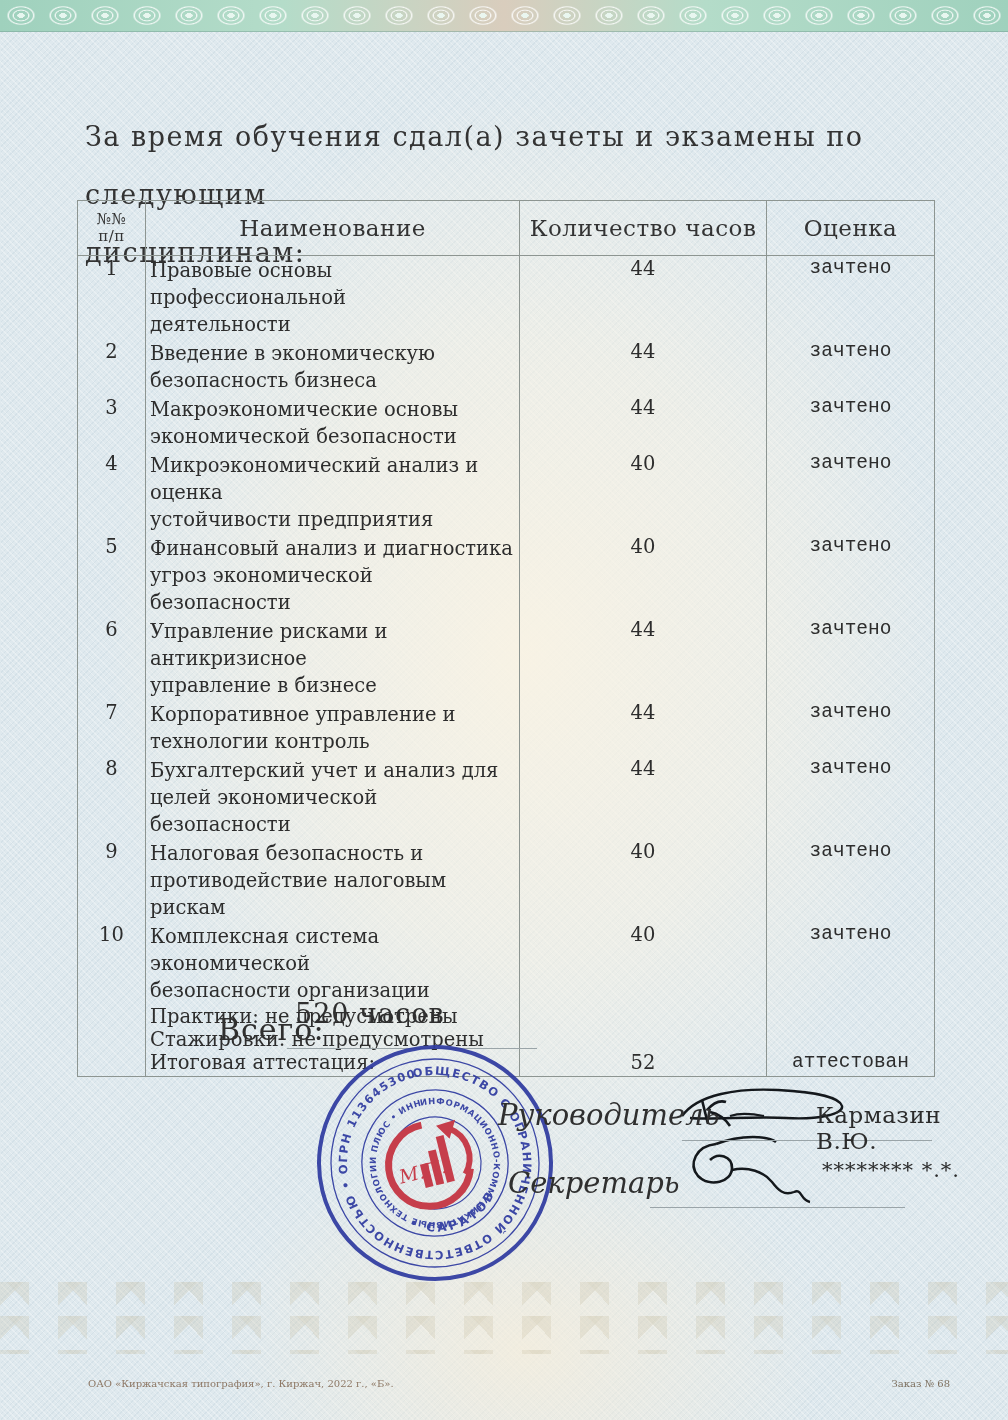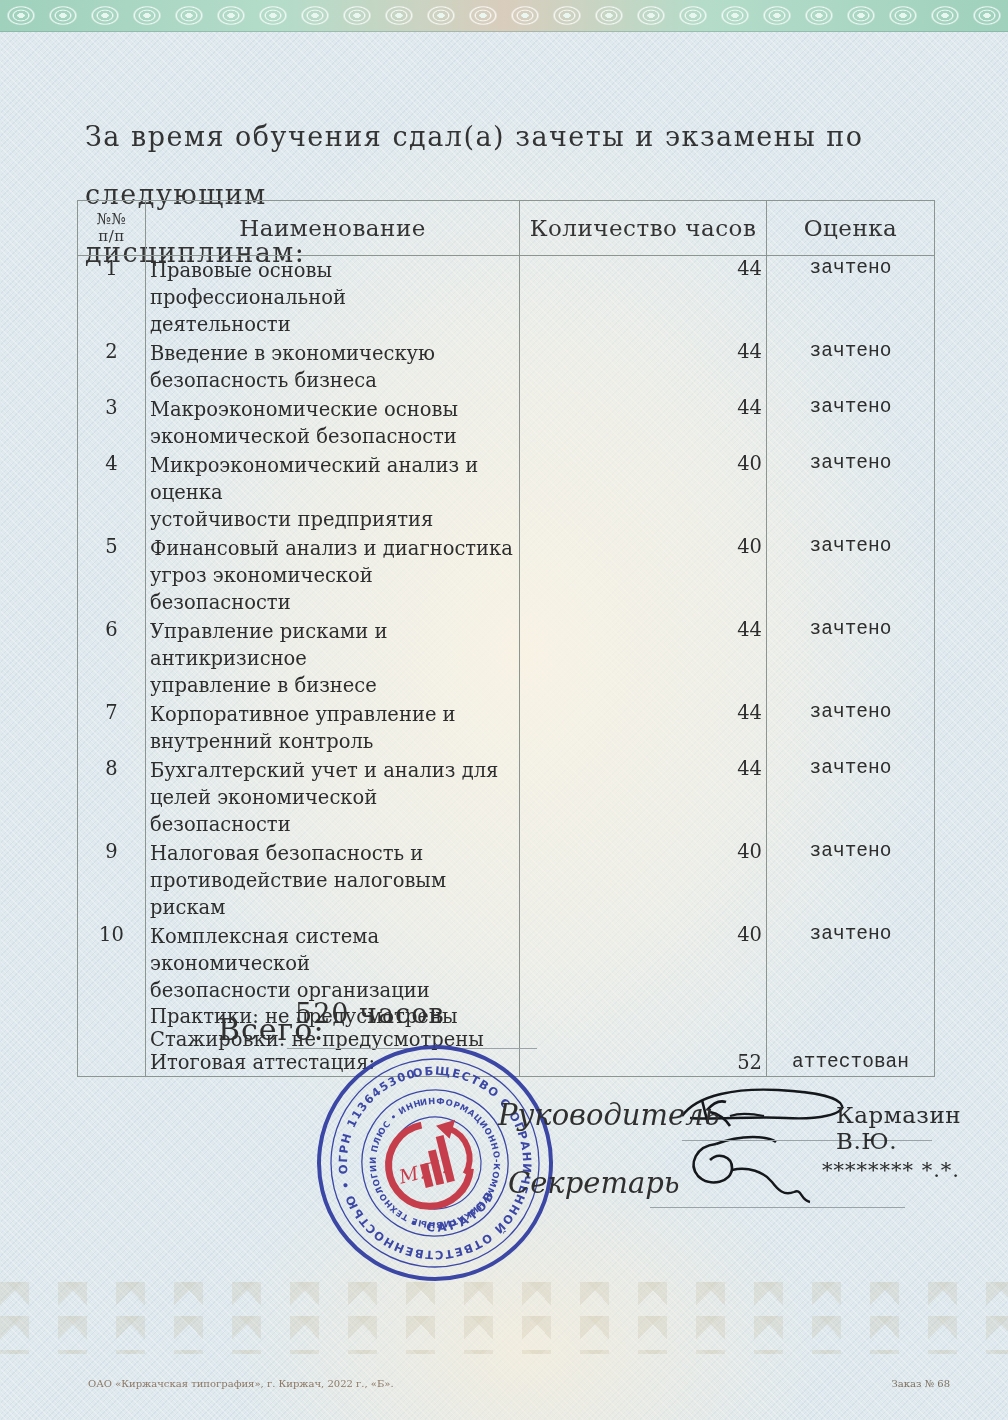--- a/index.html
+++ b/index.html
@@ -60,21 +60,21 @@
   }
   table.courses td:first-child,table.courses th:first-child{border-left:none;}
   tr.head th{
     border-bottom:1px solid #8d9591;
     height:52px;vertical-align:middle;text-align:center;
     font-size:23px;letter-spacing:0.5px;color:#333;
   }
   tr.head th.num-h{font-size:15px;line-height:17px;white-space:pre-line;}
   td.num{text-align:center;}
   td.name{white-space:pre-line;line-height:27px;}
-  td.hours{text-align:right;}
+  td.hours{text-align:center;}
   td.grade{text-align:center;font-family:Liberation Mono, monospace;}
   tr.total-first td{padding-top:20px;}
   tr.total-row td{line-height:21px;}
   tr.spacer td{border-left:1px solid #8d9591;height:auto;}
   tr.spacer td:first-child{border-left:none;}
   .total-line{
     position:absolute;left:175px;top:1012px;width:420px;height:52px;
     font-size:30px;color:#2f2f2f;
   }
   .total-line .label{letter-spacing:1px;margin-left:43px;}
@@ -86,21 +86,21 @@
     position:absolute;left:112px;top:36px;width:250px;height:1px;
     background:#9aa4a8;
   }
   .sig-row{position:absolute;font-size:29px;font-style:italic;color:#2f2f2f;}
   .sig-head{left:498px;top:1098px;}
   .sig-sec{left:508px;top:1166px;}
   .sig-line{position:absolute;height:1px;background:#9aa4a8;}
   .line-head{left:682px;top:1140px;width:250px;}
   .line-sec{left:650px;top:1207px;width:255px;}
   .sig-name{position:absolute;font-size:23px;font-style:normal;color:#2b2b2b;}
-  .name-head{left:836px;top:1102px;letter-spacing:0.5px;}
+  .name-head{left:816px;top:1102px;letter-spacing:0.5px;}
   .name-sec{left:822px;top:1158px;font-size:21px;letter-spacing:1px;}
   .sig-svg{position:absolute;}
   .svg-head{left:668px;top:1082px;}
   .svg-sec{left:672px;top:1130px;}
   .stamp{
     position:absolute;left:310px;top:1038px;width:250px;height:250px;
     transform:rotate(-14deg);
     opacity:0.92;
   }
   .footer{
@@ -176,21 +176,21 @@
         <tr class="course-row">
           <td class="num">6</td>
           <td class="name">Управление рисками и антикризисное
 управление в бизнесе</td>
           <td class="hours">44</td>
           <td class="grade">зачтено</td>
         </tr>
         <tr class="course-row">
           <td class="num">7</td>
           <td class="name">Корпоративное управление и
-внутренний контроль</td>
+технологии контроль</td>
           <td class="hours">44</td>
           <td class="grade">зачтено</td>
         </tr>
         <tr class="course-row">
           <td class="num">8</td>
           <td class="name">Бухгалтерский учет и анализ для
 целей экономической безопасности</td>
           <td class="hours">44</td>
           <td class="grade">зачтено</td>
         </tr>

